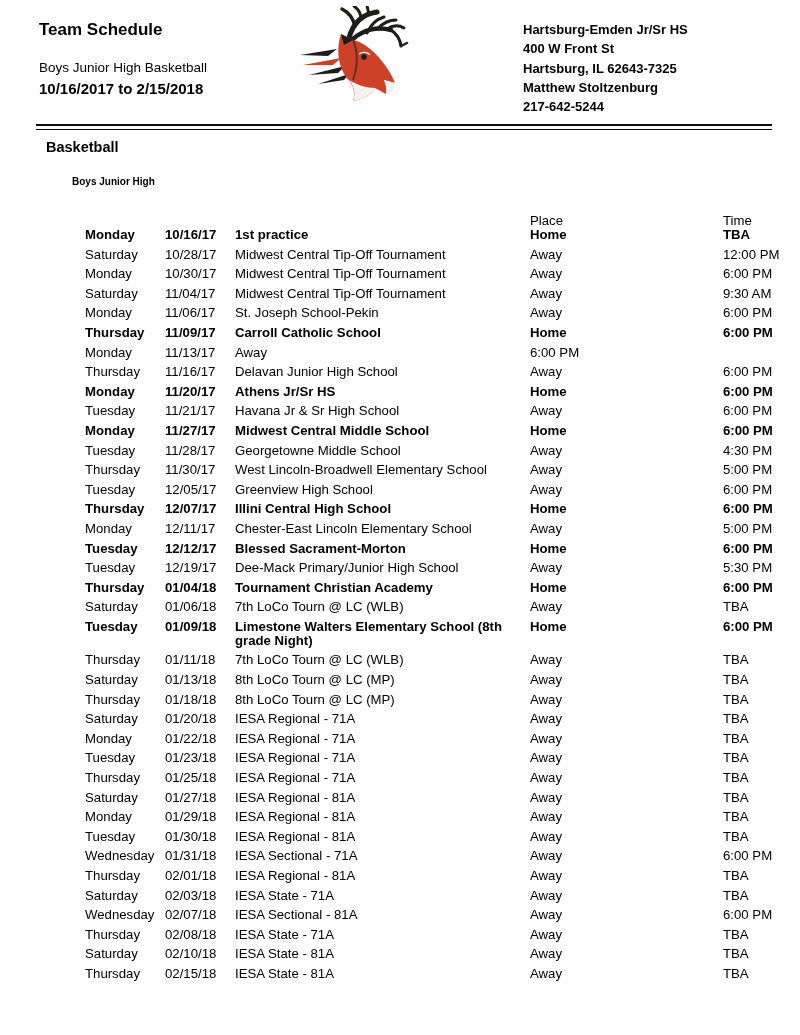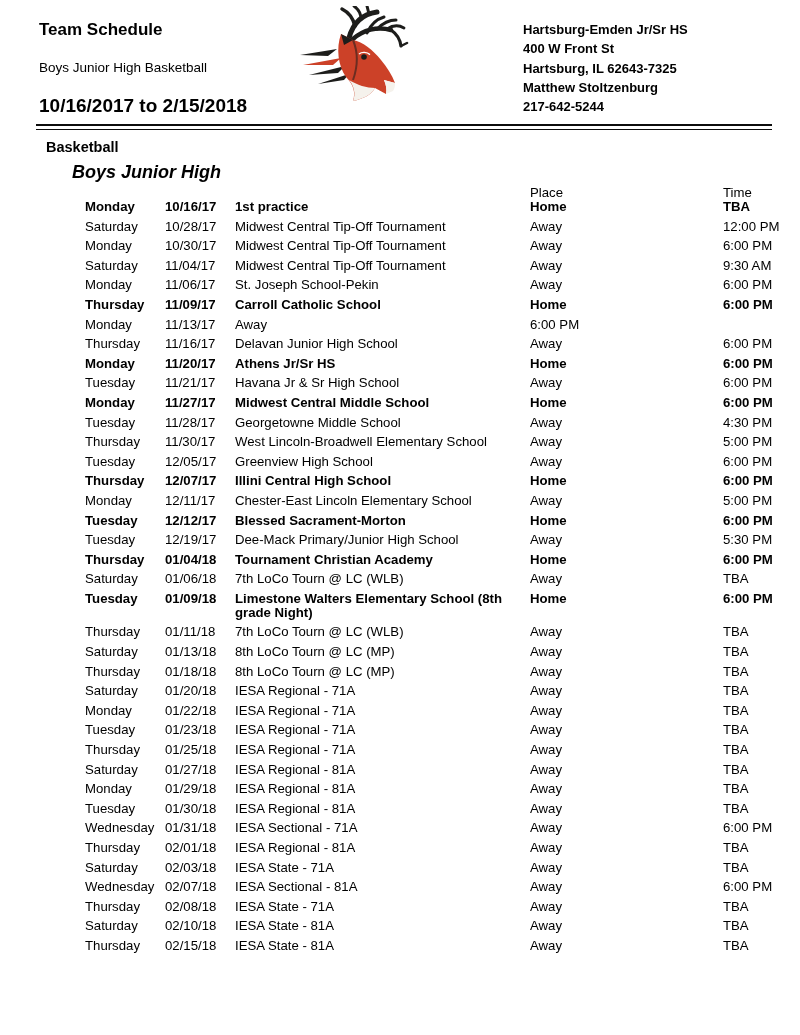--- a/index.html
+++ b/index.html
@@ -11,43 +11,43 @@
     font-family:"Liberation Sans", sans-serif;
     color:#000000;
     overflow:hidden;
   }
 
   
   .header { position:relative; height:124px;padding-left:37px; }
   .header-left { position:absolute; left:39px; top:20px; }
   .doc-title   { font-size:17px; font-weight:700; line-height:20px; }
   .doc-sub     { font-size:13.5px; font-weight:400; line-height:18px; margin-top:19px; }
-  .doc-range   { font-size:19px; font-weight:700; line-height:18px; margin-top:20px;text-align:center; }
+  .doc-range   { font-size:15px; font-weight:700; line-height:18px; margin-top:3px; }
 
   .logo-wrap { position:absolute; left:300px; top:6px; width:110px; height:95px; }
   .logo-wrap svg { width:100%; height:100%; display:block; }
 
   .header-right { position:absolute; left:523px; top:20px; }
   .header-right div { font-size:13px; font-weight:700; line-height:19.3px; }
 
   
   .rule {
     margin:0 28px 0 36px;
     height:6px;
     border-top:2.5px solid #0d0d0d;
     border-bottom:1.5px solid #0d0d0d;
   }
 
   
   .section { margin:9px 0 0 46px; }
   .section-sport { font-size:14.5px; font-weight:700; line-height:17px; }
-  .section-team  { font-size:18px; font-weight:700; font-style:italic; line-height:16px; margin:8px 0 0 26px; }
+  .section-team  { font-size:10px; font-weight:700; line-height:16px; margin:18px 0 0 26px; }
 
   
-  .sched { margin-top:6px; padding-left:85px; }
+  .sched { margin-top:24px; padding-left:85px; }
   .row {
     display:grid;
     grid-template-columns:80px 70px 295px 193px 1fr;
     font-size:13.2px;
     line-height:14px;
     margin-bottom:5.6px;
     align-items:start;
   }
   .row.bold { font-weight:700; }
   .row.gap-before { margin-top:4px; }

